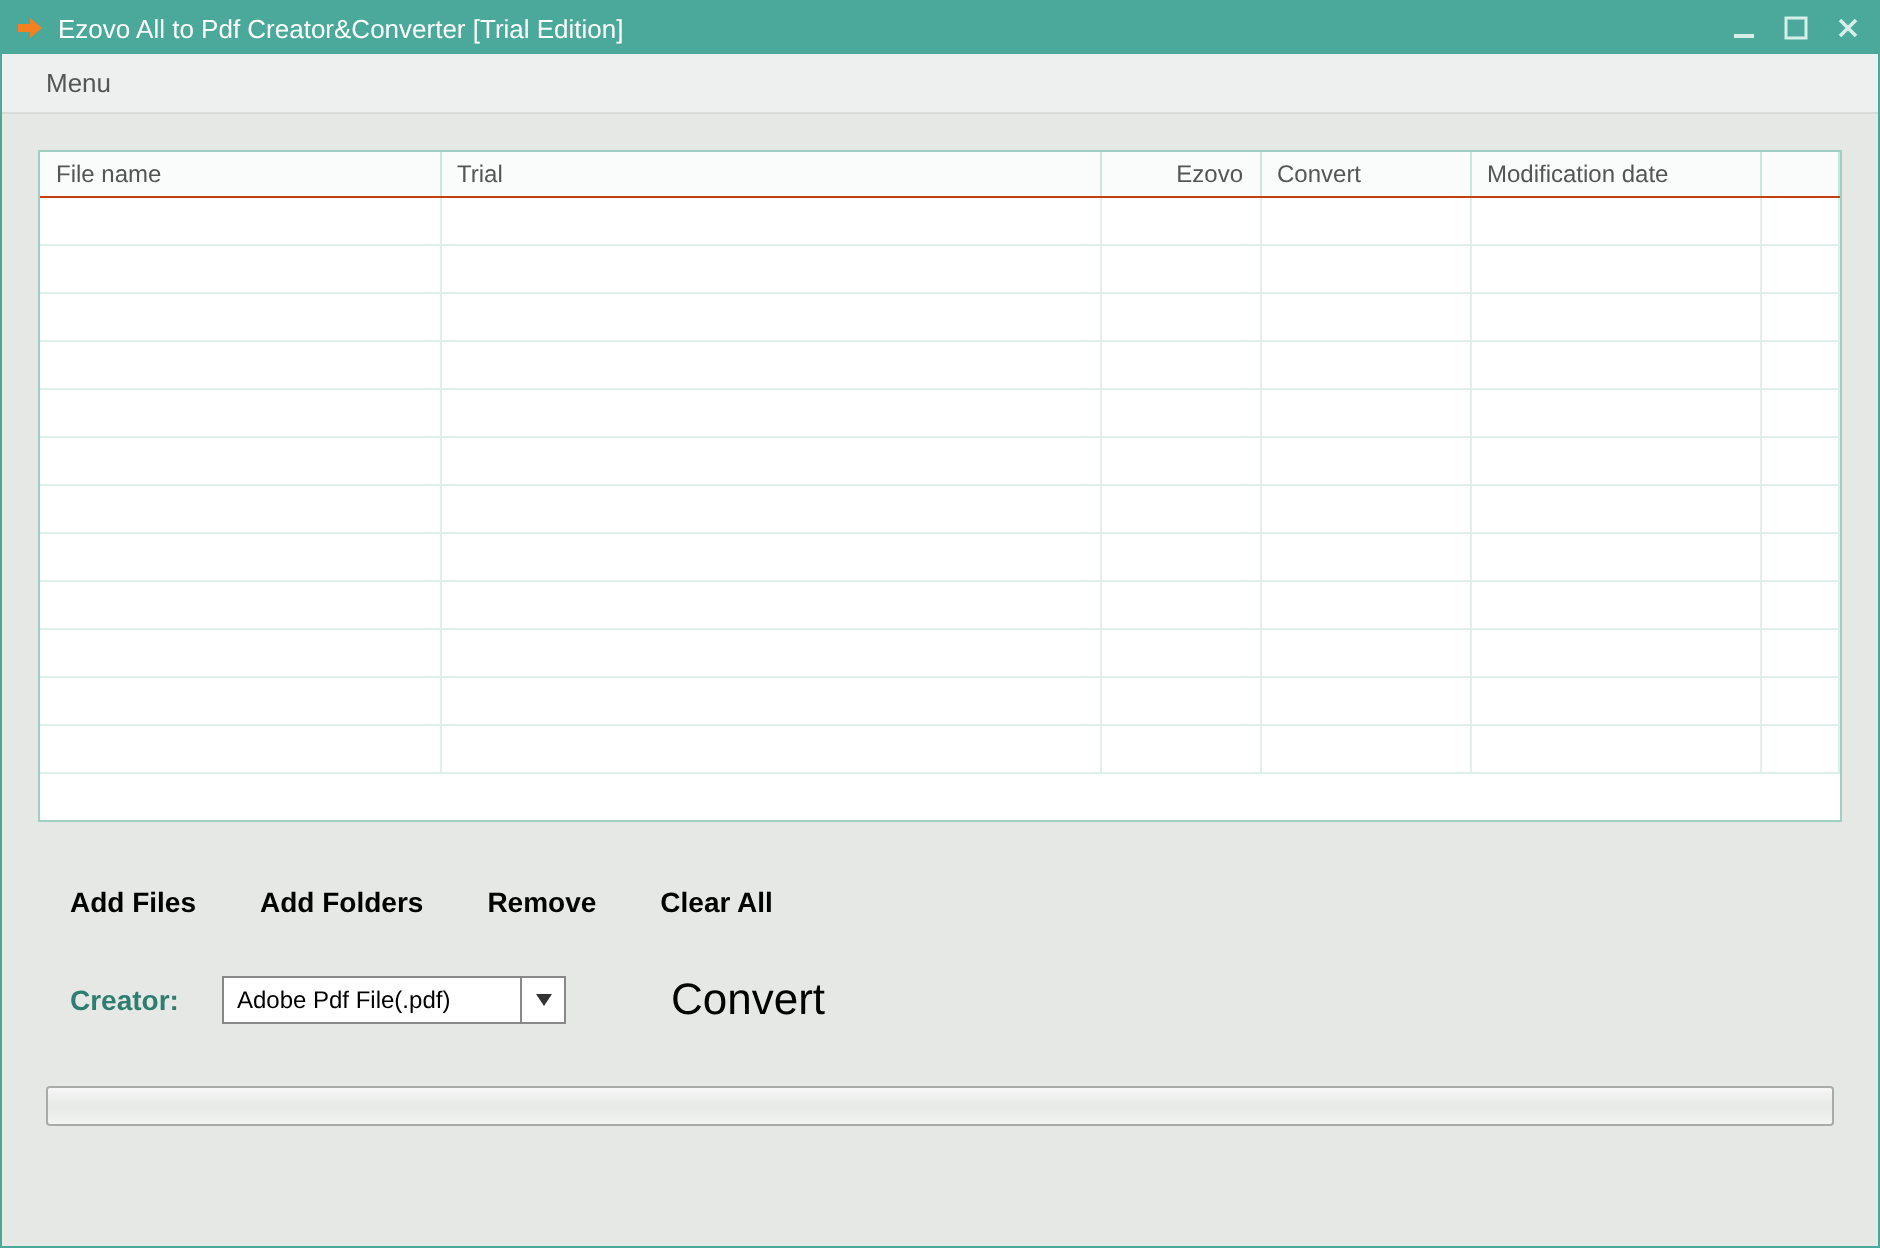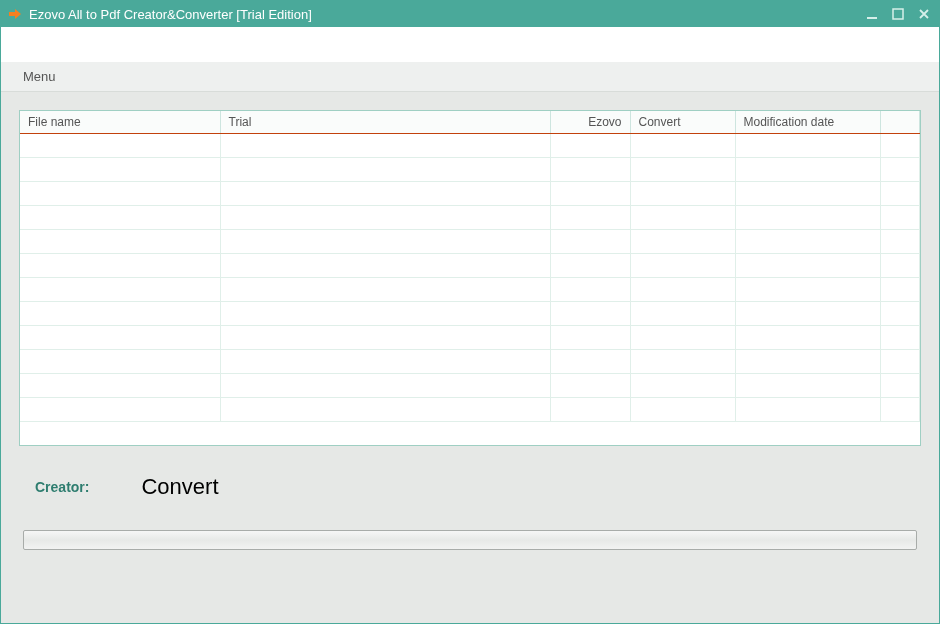--- a/index.html
+++ b/index.html
@@ -50,21 +50,20 @@
       cursor: pointer;
       color: #d6efe9;
     }
     .menubar {
       height: 30px;
       background: #eef0ef;
       border-bottom: 1px solid #d8dcd9;
       display: flex;
       align-items: center;
       padding-left: 14px;
-      margin-top: 35px;
     }
     .menu-item {
       color: #555;
       font-size: 13px;
       cursor: pointer;
       padding: 4px 8px;
     }
     .content {
       flex: 1;
       background: #e6e8e6;
@@ -325,23 +324,37 @@
               <td></td>
               <td></td>
               <td></td>
               <td></td>
               <td></td>
             </tr>
         </tbody>
       </table>
     </div>
 
+    <div class="toolbar-row">
+      <span class="tbtn">Add Files</span>
+      <span class="tbtn">Add Folders</span>
+      <span class="tbtn">Remove</span>
+      <span class="tbtn">Clear All</span>
+    </div>
 
     <div class="output-row">
       <span class="output-label">Creator:</span>
+      <div class="combo">
+        <span class="combo-text">Adobe Pdf File(.pdf)</span>
+        <span class="combo-arrow">
+          <svg width="8" height="6" viewBox="0 0 8 6">
+              <path d="M0 0 L8 0 L4 6 Z" fill="#333"></path>
+            </svg>
+        </span>
+      </div>
       <span class="convert-btn">Convert</span>
     </div>
 
     <div class="progress-wrap">
       <div class="progress"></div>
     </div>
   </div>
 </div>
 
 </body></html>

